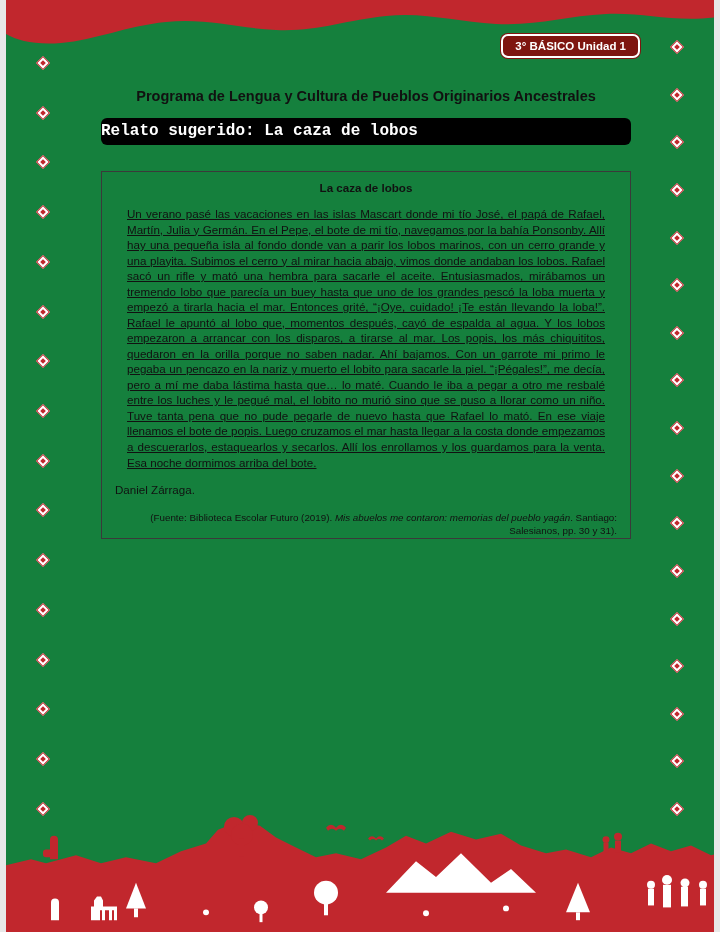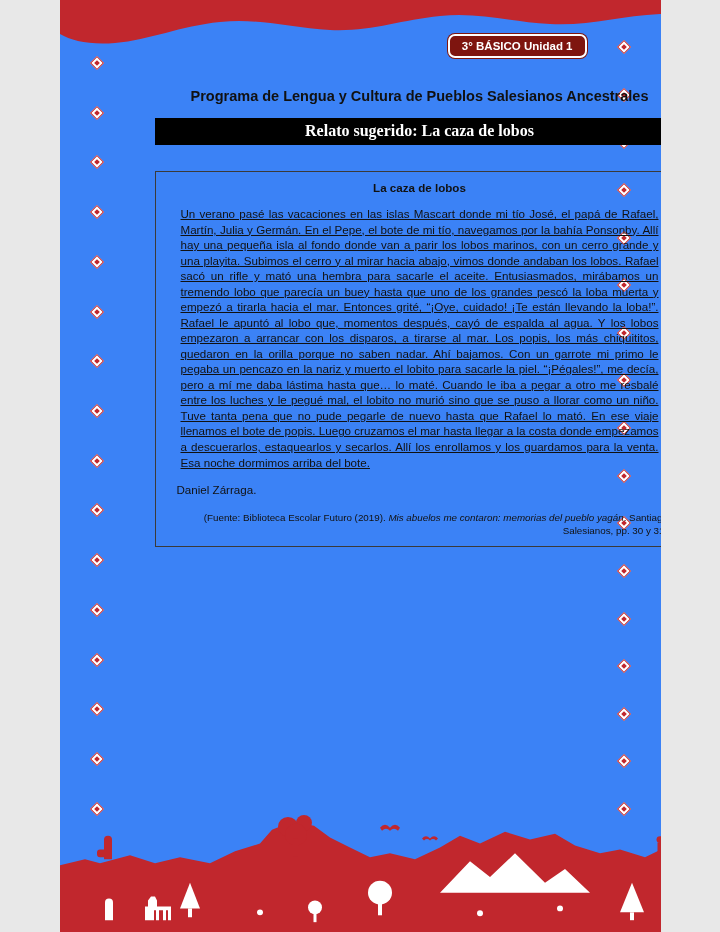--- a/index.html
+++ b/index.html
@@ -1,18 +1,18 @@
 <!DOCTYPE html>
 <html><head>
 <meta charset="utf-8">
 <style>
   html,body{margin:0;padding:0;background:#e8e8e8;}
   .page{
-    position:relative;width:601px;height:932px;margin:0 auto;
-    background:#3b82f6;overflow:hidden;
+    position:relative;width:708px;height:932px;margin:0 auto;
+    background:#15803d;overflow:hidden;
     font-family:"Liberation Sans",sans-serif;color:#111;
   }
   
   .top-ribbon{position:absolute;top:0;left:0;width:720px;height:58px;}
   .unit-badge{
     position:absolute;top:34px;right:74px;
     background:#7e150f;color:#fff;
     font-size:11.5px;font-weight:bold;
     padding:4px 12px;border:2px solid #ffffff;border-radius:7px;
     box-shadow:0 0 0 1px #7e150f;
@@ -36,35 +36,35 @@
   }
   
   .content{position:absolute;left:95px;width:530px;top:88px;}
   .program-title{
     text-align:center;font-size:14.5px;font-weight:bold;margin:0 0 14px 0;
   }
   .language-title{
     text-align:center;font-size:13px;font-weight:bold;margin:0 0 22px 0;
   }
   .black-bar{
-    background:#000;color:#fff;text-align:center;
-    font-family:Liberation Serif, serif;font-weight:bold;font-size:16px;
-    padding:4px 0 5px 0;margin:0 0 26px 0;
+    background:#000;color:#fff;text-align:left;
+    font-family:Liberation Mono, monospace;font-weight:bold;font-size:16px;
+    padding:4px 0 5px 0;margin:0 0 26px 0;border-radius:6px;
   }
   .section-label{font-size:11.5px;margin:0 0 14px 2px;}
   .story-box{
-    border:1.2px solid #3a3a3a;padding:9px 13px 8px 13px;
+    border:1.2px solid #3a3a3a;padding:9px 13px 0 13px;
   }
   .story-title{
     text-align:center;font-weight:bold;font-size:11.6px;margin:0 0 1px 0;
   }
   .story-body{
     font-size:11.6px;line-height:1.34;text-align:justify;margin:12px;text-decoration:underline;
   }
-  .story-author{font-size:11.6px;line-height:1.34;margin:8px;}
+  .story-author{font-size:11.6px;line-height:1.34;margin:0;}
   .story-source{
     font-size:9.8px;line-height:1.38;text-align:right;margin:13px 0 0 0;color:#111;
   }
   .story-source i{font-style:italic;}
   
   .footer-art{position:absolute;left:0;bottom:0;width:720px;height:118px;}
 </style>
 </head>
 <body>
 
@@ -115,21 +115,21 @@
     <span class="dmd"></span>
     <span class="dmd"></span>
     <span class="dmd"></span>
     <span class="dmd"></span>
     <span class="dmd"></span>
     <span class="dmd"></span>
   </div>
 
   
   <div class="content">
-    <h1 class="program-title">Programa de Lengua y Cultura de Pueblos Salesianos Ancestrales</h1>
+    <h1 class="program-title">Programa de Lengua y Cultura de Pueblos Originarios Ancestrales</h1>
 
     <div class="black-bar">
       <span>Relato sugerido: La caza de lobos</span>
     </div>
 
 
     <div class="story-box">
       <div class="story-title">La caza de lobos</div>
       <p class="story-body">Un verano pasé las vacaciones en las islas Mascart donde mi tío José, el papá de Rafael, Martín, Julia y Germán. En el Pepe, el bote de mi tío, navegamos por la bahía Ponsonby. Allí hay una pequeña isla al fondo donde van a parir los lobos marinos, con un cerro grande y una playita. Subimos el cerro y al mirar hacia abajo, vimos donde andaban los lobos. Rafael sacó un rifle y mató una hembra para sacarle el aceite. Entusiasmados, mirábamos un tremendo lobo que parecía un buey hasta que uno de los grandes pescó la loba muerta y empezó a tirarla hacia el mar. Entonces grité, “¡Oye, cuidado! ¡Te están llevando la loba!”. Rafael le apuntó al lobo que, momentos después, cayó de espalda al agua. Y los lobos empezaron a arrancar con los disparos, a tirarse al mar. Los popis, los más chiquititos, quedaron en la orilla porque no saben nadar. Ahí bajamos. Con un garrote mi primo le pegaba un pencazo en la nariz y muerto el lobito para sacarle la piel. “¡Pégales!”, me decía, pero a mí me daba lástima hasta que… lo maté. Cuando le iba a pegar a otro me resbalé entre los luches y le pegué mal, el lobito no murió sino que se puso a llorar como un niño. Tuve tanta pena que no pude pegarle de nuevo hasta que Rafael lo mató. En ese viaje llenamos el bote de popis. Luego cruzamos el mar hasta llegar a la costa donde empezamos a descuerarlos, estaquearlos y secarlos. Allí los enrollamos y los guardamos para la venta. Esa noche dormimos arriba del bote.</p>
       <p class="story-author">Daniel Zárraga.</p>

